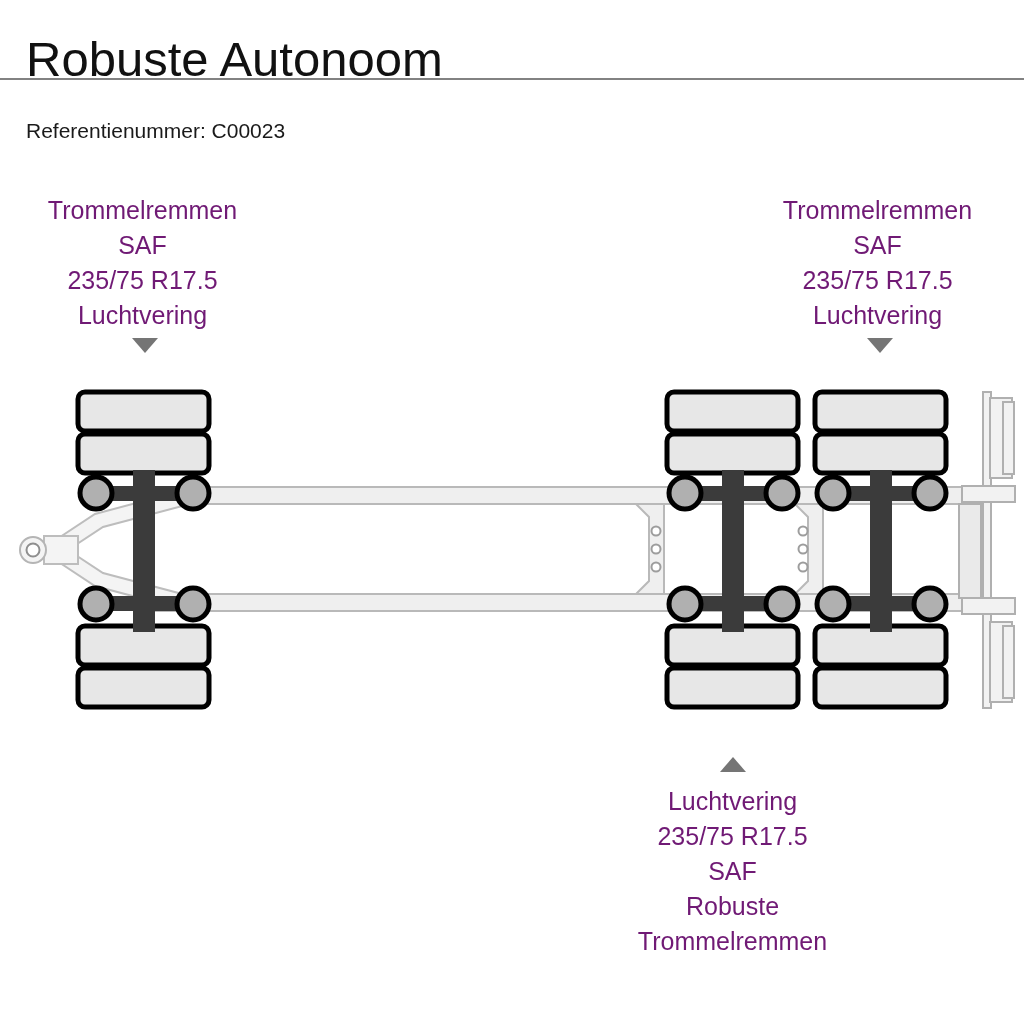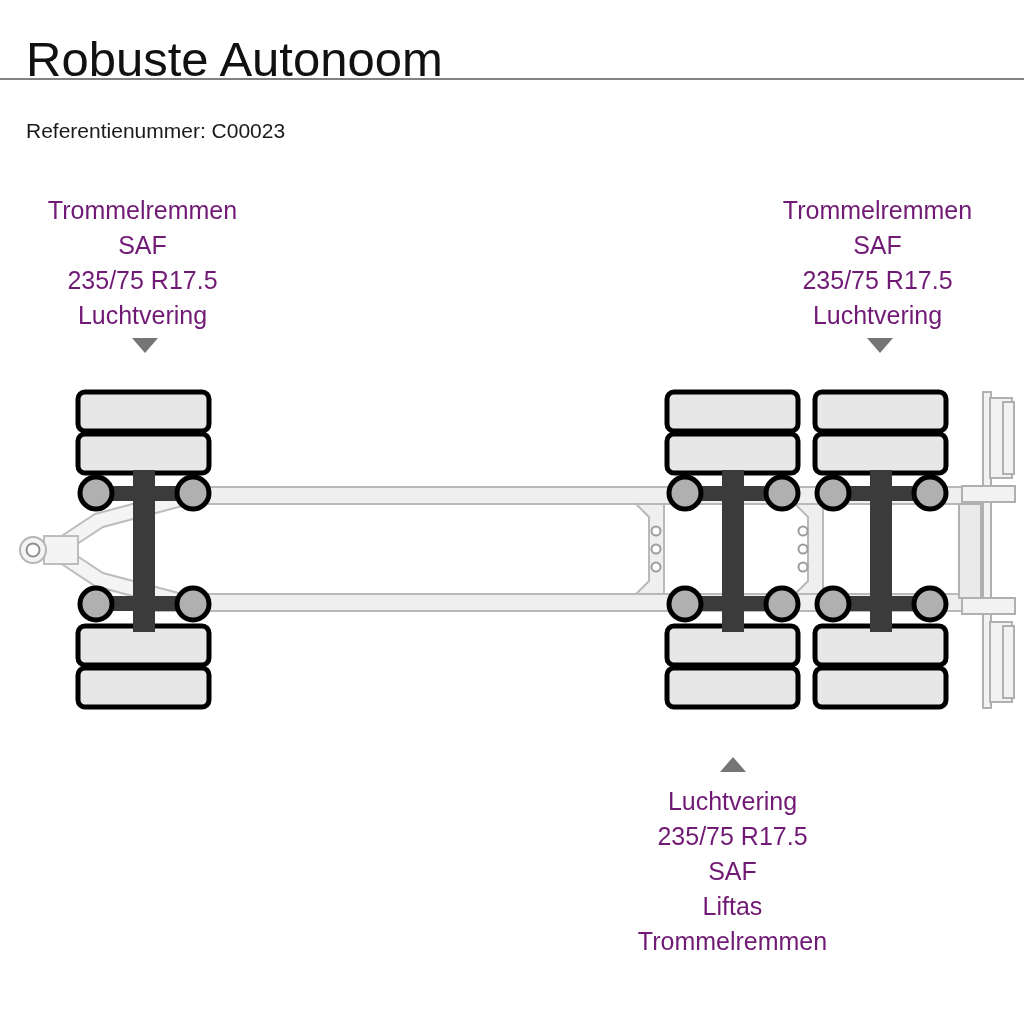--- a/index.html
+++ b/index.html
@@ -186,17 +186,17 @@
     <div class="ln">235/75 R17.5</div>
     <div class="ln">Luchtvering</div>
   </div>
   <div class="tri down" id="tri-right"></div>
 
   <div class="tri up" id="tri-bottom"></div>
   <div class="label-block" id="label-bottom">
     <div class="ln">Luchtvering</div>
     <div class="ln">235/75 R17.5</div>
     <div class="ln">SAF</div>
-    <div class="ln">Liftas</div>
+    <div class="ln">Robuste</div>
     <div class="ln">Trommelremmen</div>
   </div>
 
 </div>
 
 </body></html>

